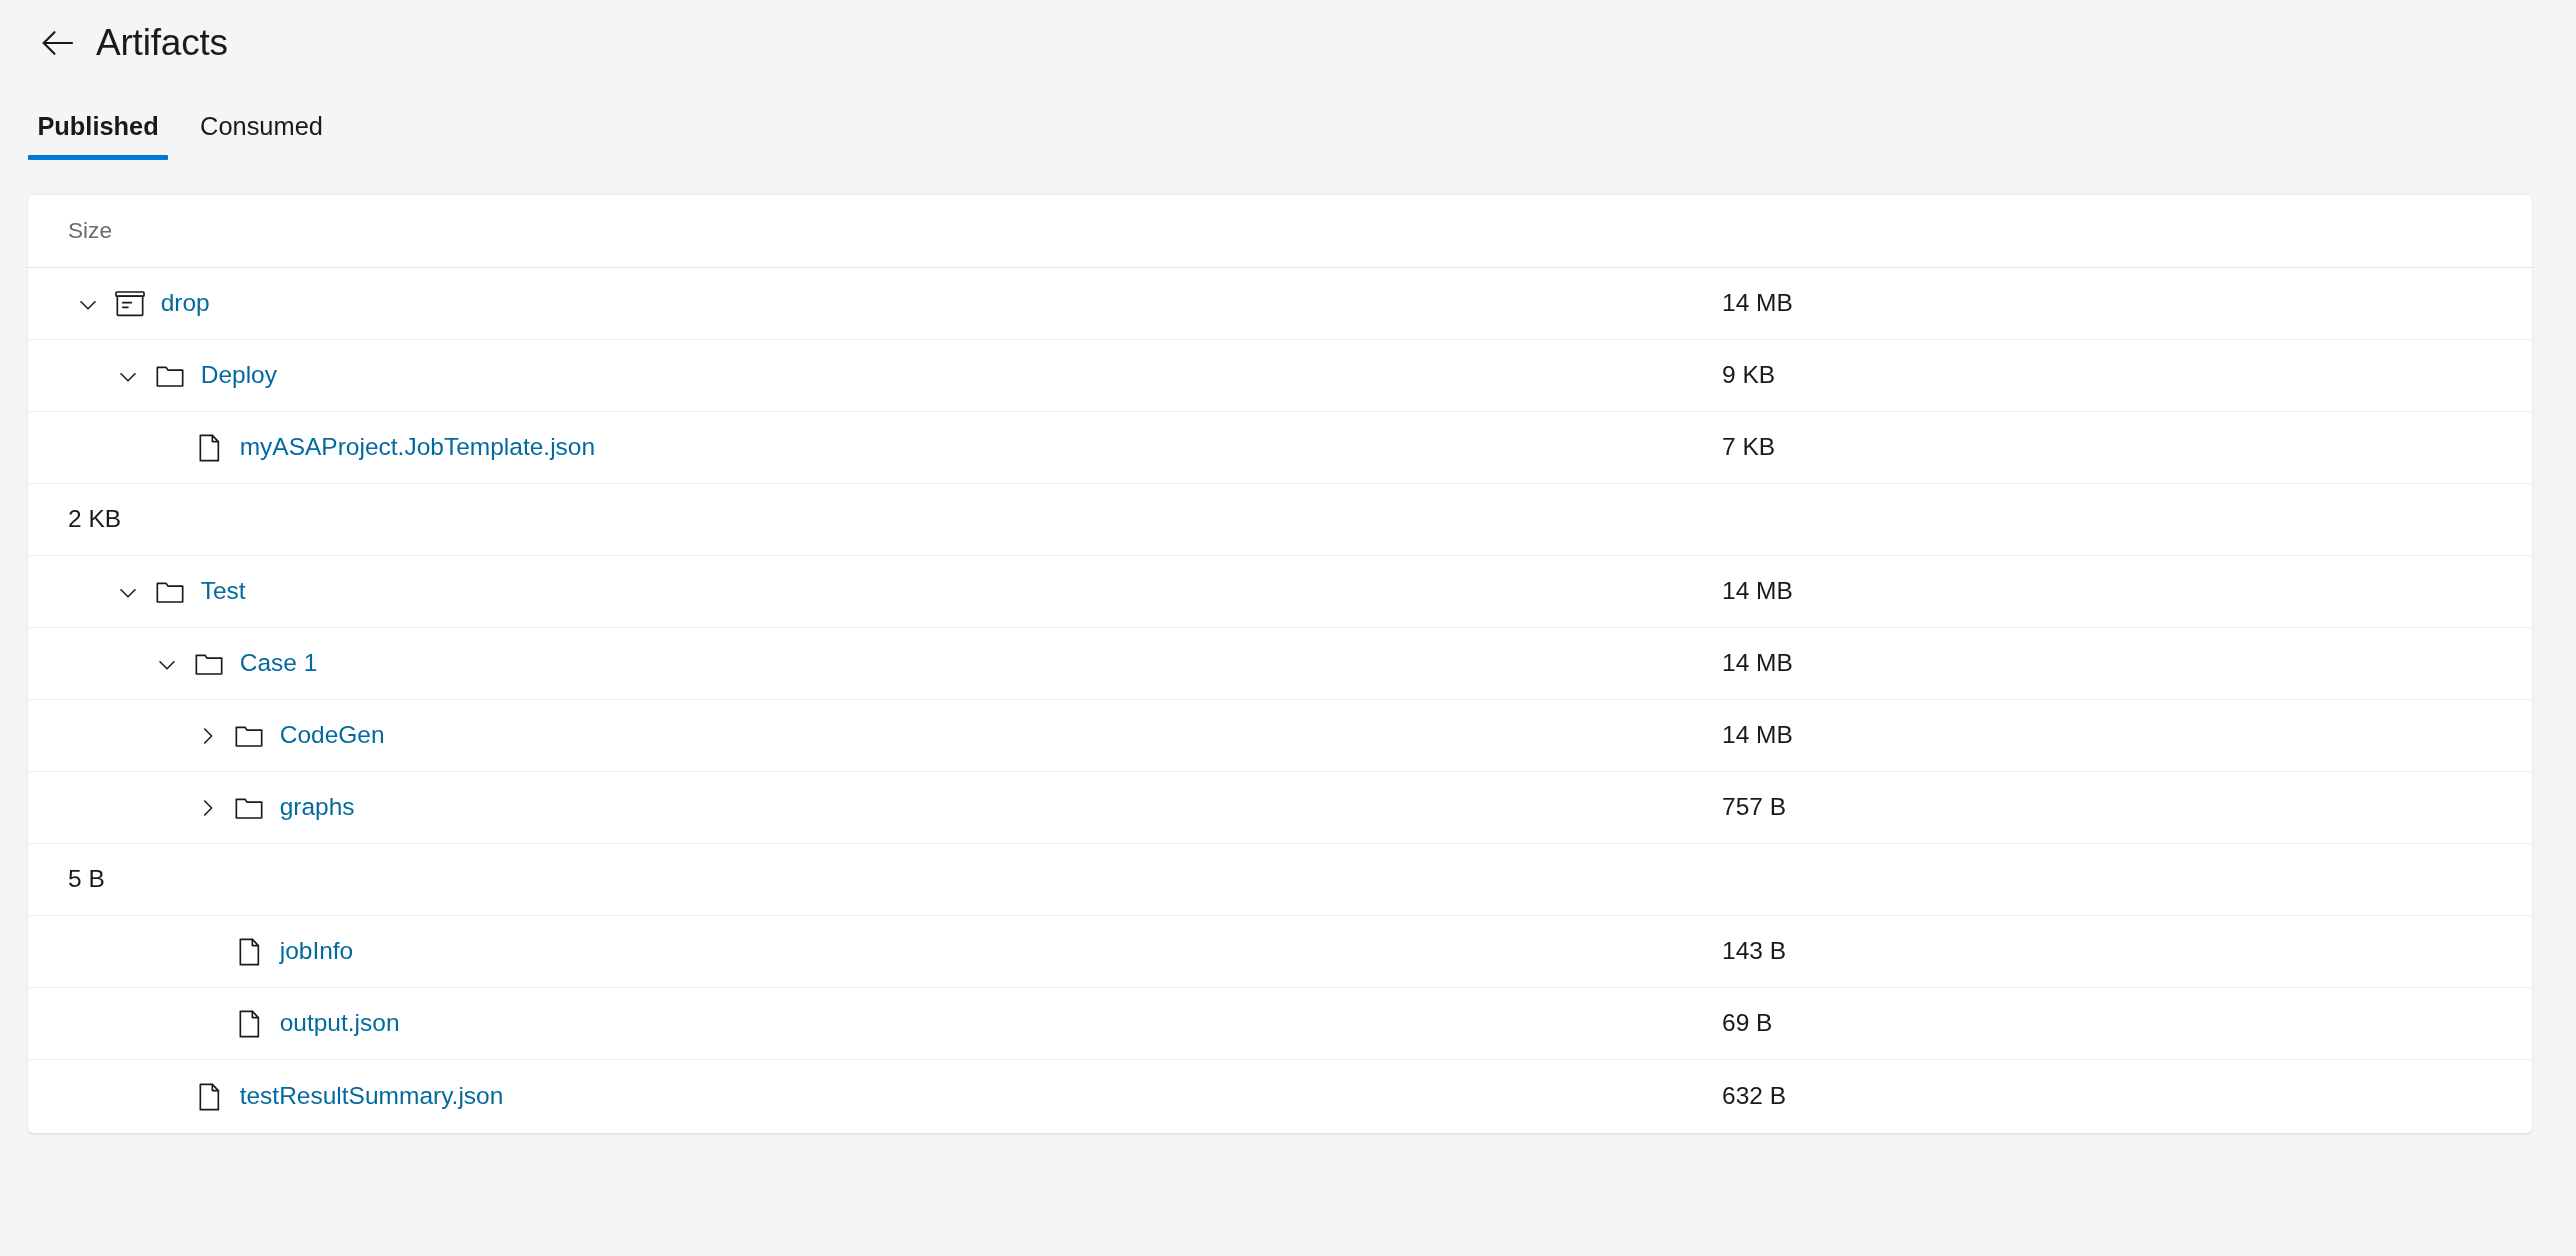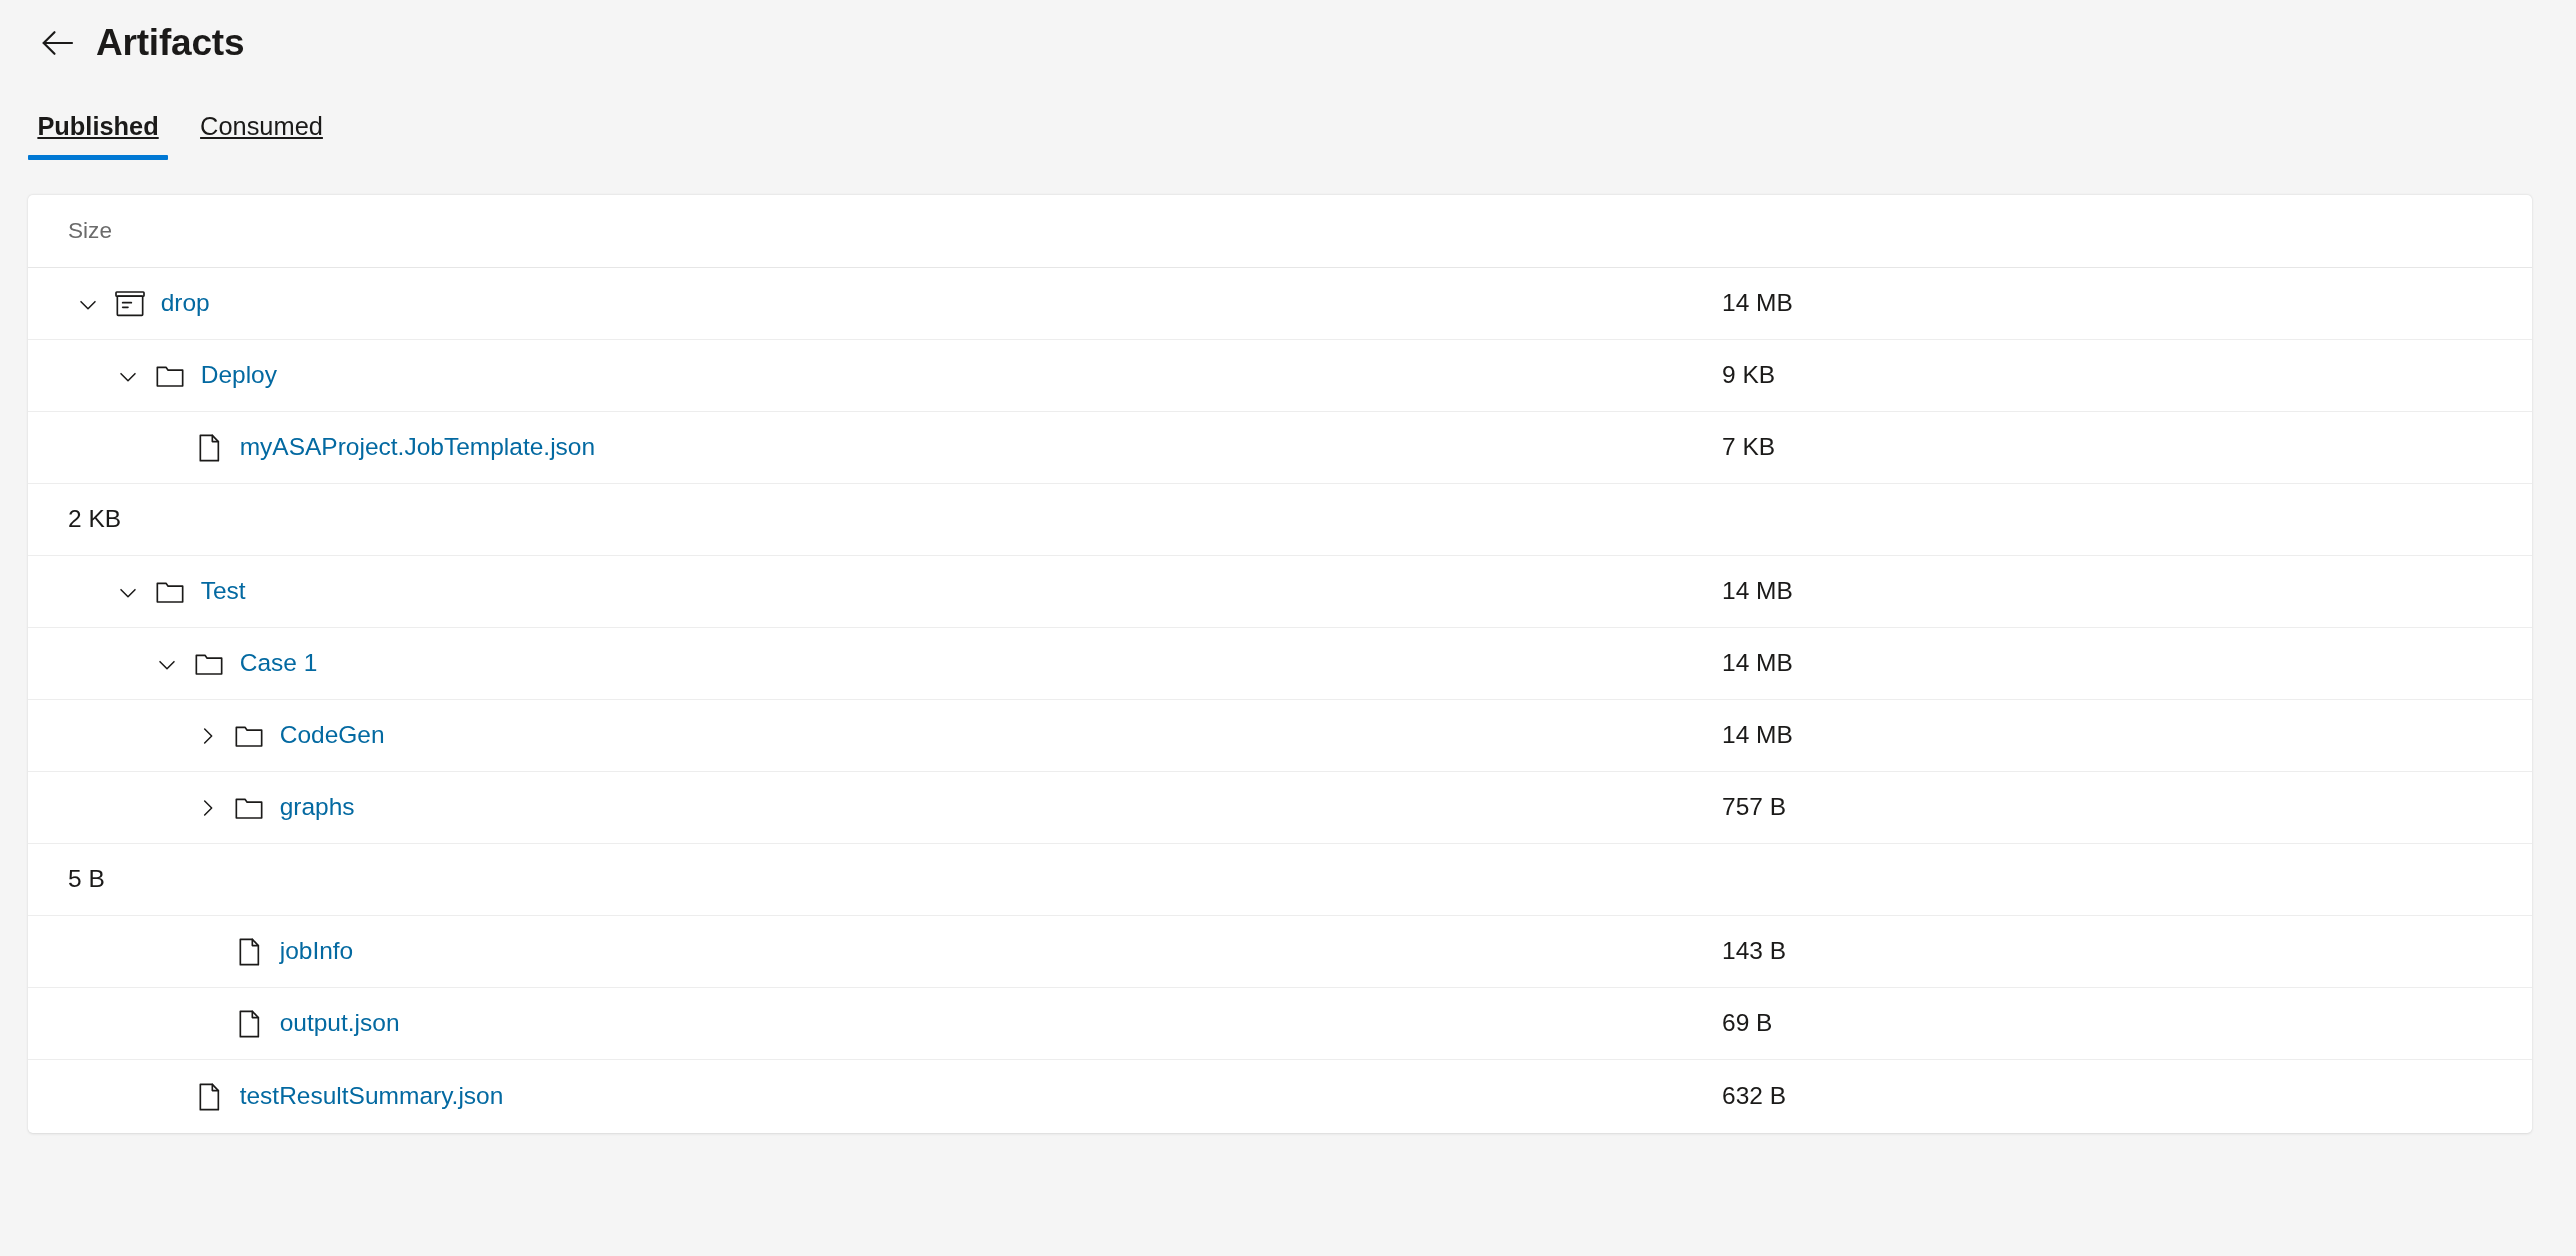--- a/index.html
+++ b/index.html
@@ -34,35 +34,34 @@
     display: flex;
     align-items: center;
     justify-content: center;
     cursor: pointer;
     flex: 0 0 auto;
   }
   .back-button svg { display: block; }
 
   .page-title {
     font-size: 37px;
-    font-weight: bold;
+    font-weight: normal;
     letter-spacing: -0.2px;
     color: #1b1a19;
     margin-left: 13px;
     line-height: 1;
   }
 
   
   .tabs {
     display: flex;
     align-items: flex-end;
     padding-left: 28px;
     margin-top: 26px;
     height: 68px;
-    text-decoration: underline;
   }
 
   .tab {
     position: relative;
     font-size: 25.4px;
     color: #1b1a19;
     padding: 0 9.4px 21px 9.4px;
     margin-right: 22.6px;
     cursor: pointer;
     line-height: 1;

